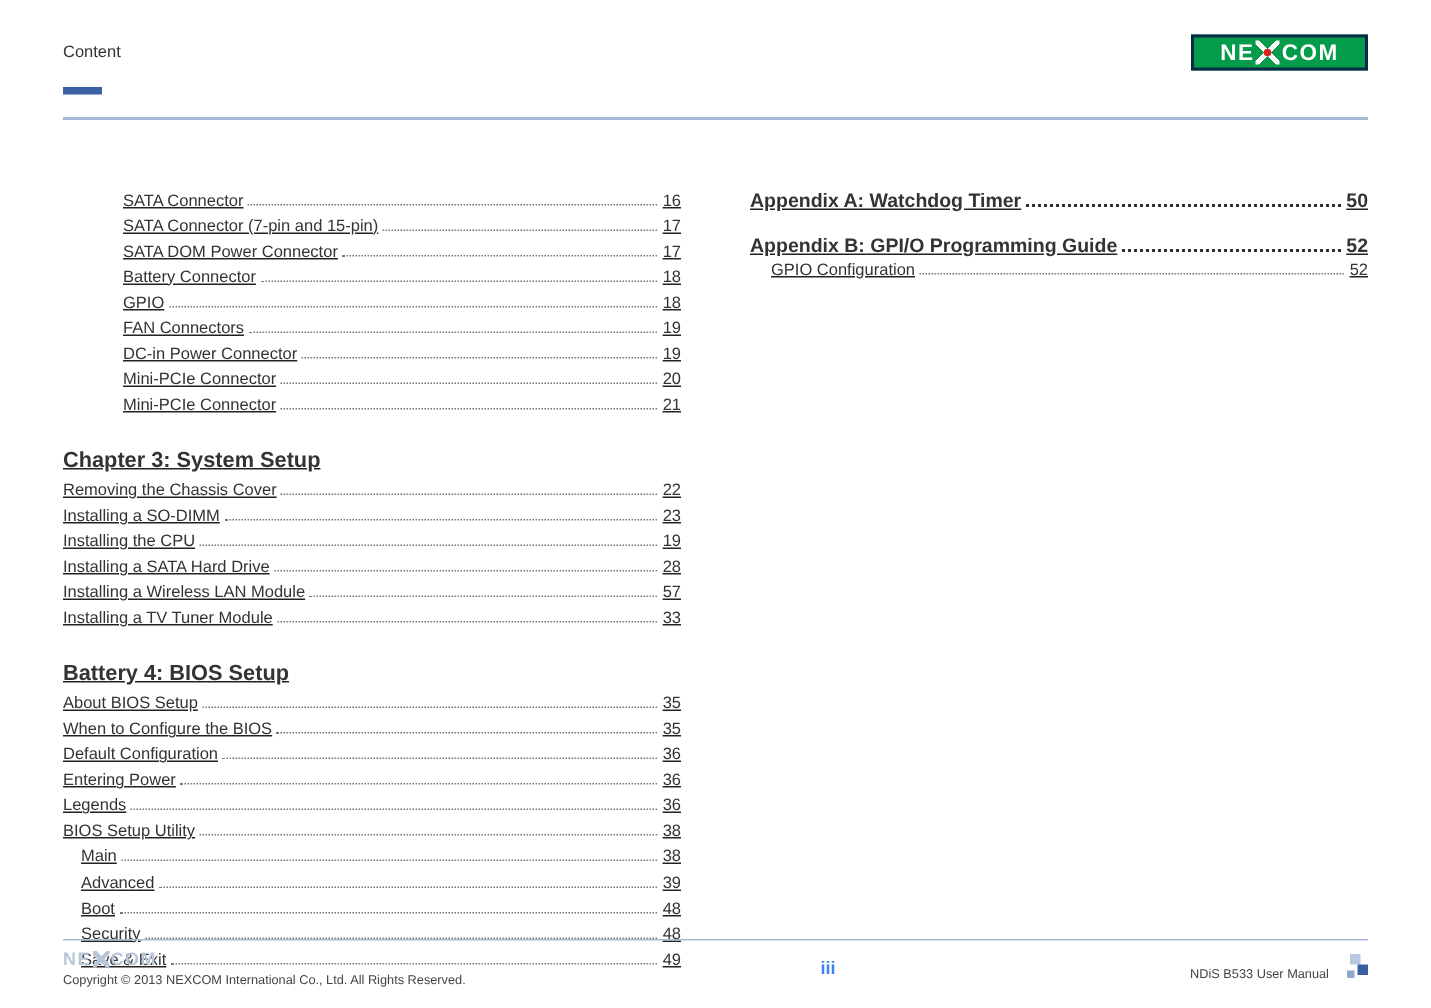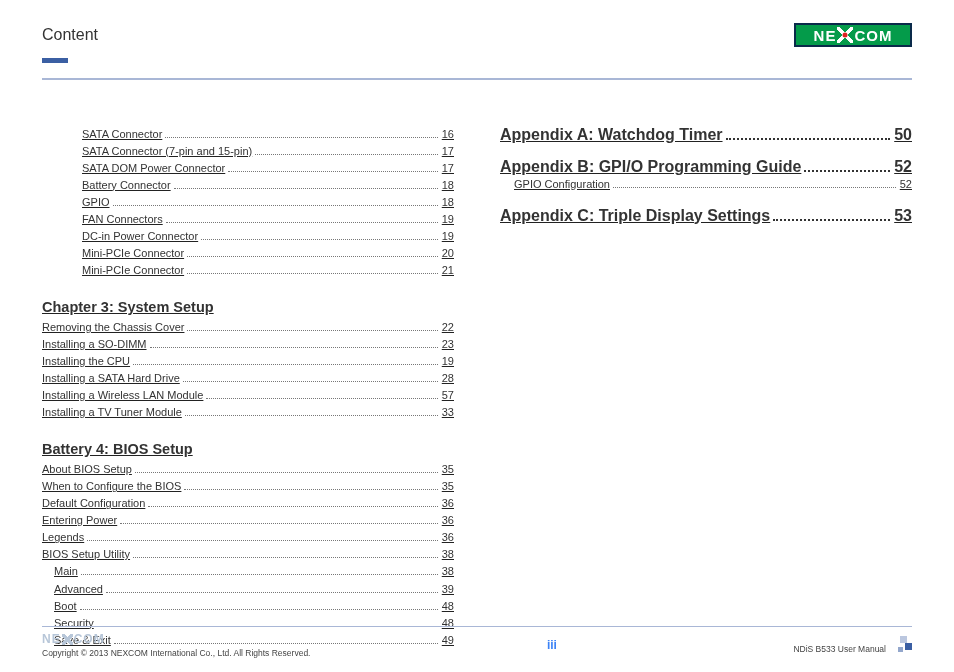--- a/index.html
+++ b/index.html
@@ -11,21 +11,21 @@
     color: #222;
     position: relative;
     padding: 18px 42px 0 42px;
   }
   .header {
     display: flex;
     justify-content: space-between;
     align-items: center;
     height: 34px;
   }
-  .header-label { font-size: 16px; color: #333; }
+  .header-label { font-size: 11px; color: #333; }
   .logo-box {
     width: 118px; height: 24px;
     background: #049b4a;
     border: 2px solid #0a2a4a;
     display: flex; align-items: center; justify-content: center;
   }
   .logo-text {
     color: #fff; font-weight: 800; font-size: 15px;
     font-family: Arial, sans-serif; letter-spacing: 1px;
     display: flex; align-items: center;
@@ -73,21 +73,21 @@
     margin: 0 4px 3px 3px;
     min-width: 8px;
   }
   .pg { flex: 0 0 auto; }
   .chapter {
     font-weight: 700; font-size: 14.5px;
     margin-top: 20px; margin-bottom: 4px;
   }
   .appendix-line {
     display: flex; align-items: baseline;
-    font-weight: 700; font-size: 16px;
+    font-weight: 700; font-size: 13px;
     margin-top: 14px;
     white-space: nowrap;
   }
   .appendix-line:first-child { margin-top: 0; }
   .appendix-line .dots { border-bottom: 2px dotted #333; margin-bottom: 4px; }
   .footer {
     position: absolute; left: 42px; right: 42px; bottom: 14px;
   }
   .foot-rule { height: 1.5px; background: #a9b7d6; margin-bottom: 5px; }
   .foot-row {
@@ -284,25 +284,20 @@
       <span class="label">Appendix B: GPI/O Programming Guide</span>
         <span class="dots"></span>
         <span class="pg">52</span>
     </div>
     <div class="toc-line sub" style="padding-left:14px;">
         <span class="label">GPIO Configuration</span>
         <span class="dots"></span>
         <span class="pg">52</span>
       </div>
 
-    <div class="appendix-line">
-      <span class="label">Appendix C: Triple Display Settings</span>
-        <span class="dots"></span>
-        <span class="pg">53</span>
-    </div>
   </div>
 </div>
 
 <div class="footer">
   <div class="foot-rule"></div>
   <div class="foot-row">
     <div>
       <div class="foot-logo">
         <span>NE</span>
           <span class="lx"></span>

